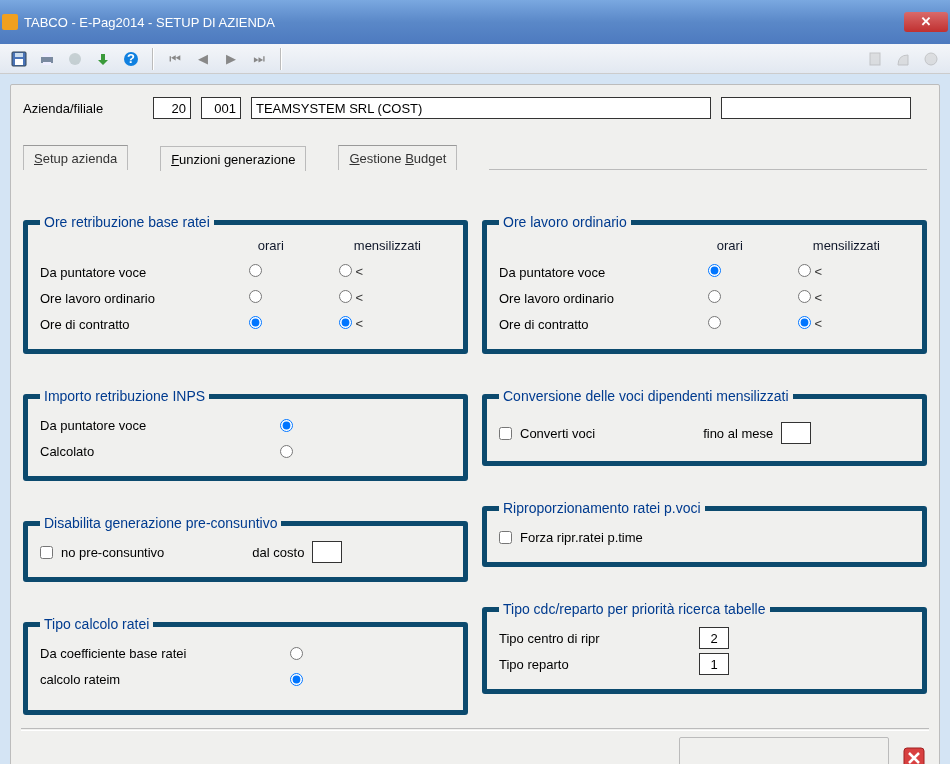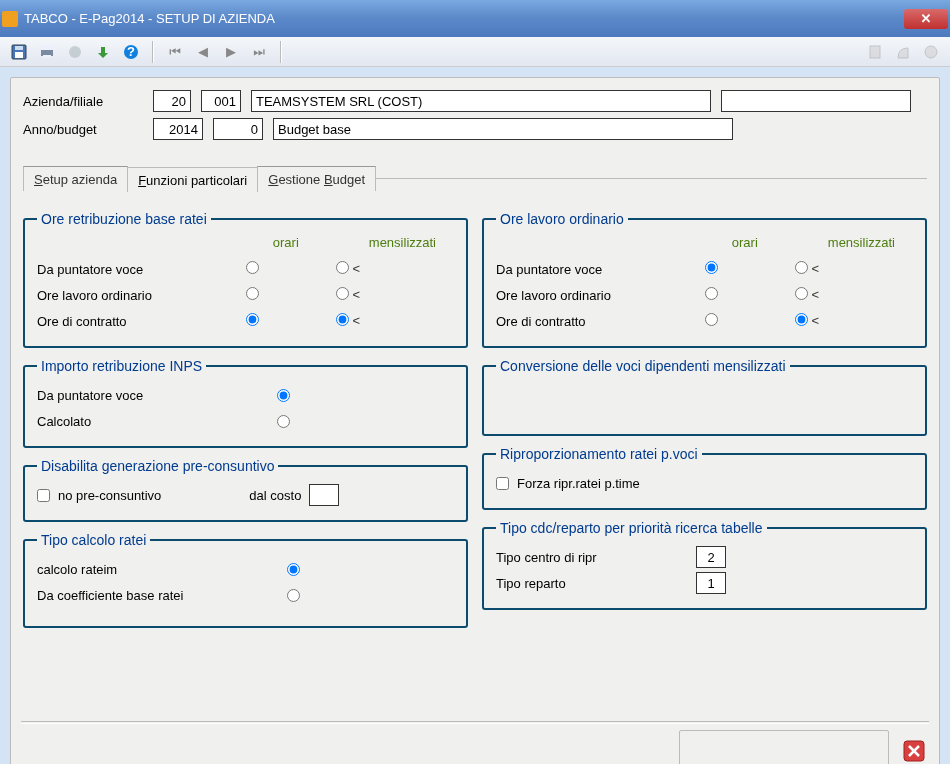--- a/index.html
+++ b/index.html
@@ -1,47 +1,47 @@
 <!DOCTYPE html>
 <html><head>
 <meta charset="utf-8">
 <style>
 * { box-sizing: border-box; margin: 0; padding: 0; font-family: Tahoma, Arial, sans-serif; font-size: 13px; }
 body { background: #d4e4f4; width: 950px; height: 764px; overflow: hidden; }
 
-.titlebar { height: 37px; background: linear-gradient(#7aa8e0, #5a88c8 50%, #4d7abf); display: flex; align-items: center; padding: 0 2px; color: #fff; font-size: 12px; }
+.titlebar { height: 44px; background: linear-gradient(#7aa8e0, #5a88c8 50%, #4d7abf); display: flex; align-items: center; padding: 0 2px; color: #fff; font-size: 12px; }
 .titlebar .icon { width: 16px; height: 16px; background: #f0a020; border-radius: 2px; margin-right: 6px; }
 .titlebar .title { flex: 1; }
 .titlebar .close { width: 44px; height: 20px; background: linear-gradient(#d96a6a, #c03030); border-radius: 3px; text-align: center; color: #fff; font-weight: bold; line-height: 20px; cursor: pointer; }
 
 .toolbar { height: 30px; background: linear-gradient(#f4f6f9, #e2e8f1); border-bottom: 1px solid #ccc; display: flex; align-items: center; padding: 0 8px; gap: 6px; }
 .tb-btn { width: 22px; height: 22px; display:flex; align-items:center; justify-content:center; border-radius:2px; cursor:pointer;}
 .tb-sep { width: 2px; height: 22px; border-left:1px solid #bbb; border-right:1px solid #fff; margin: 0 4px; }
 .tb-spacer { flex:1; }
 
 .mainpanel { margin: 10px; background: #f0f0ee; border: 1px solid #bcbcbc; border-radius: 2px; height: 696px; position:relative; }
 .inner { padding: 12px; }
 
 .row { display:flex; align-items:center; margin-bottom:6px; gap:10px;}
 .lbl { width: 120px; }
 .inp { background:#fff; border:1px solid #333; height:22px; padding:0 4px; display:flex; align-items:center; }
 .inp.r { justify-content:flex-end; }
 .tab { padding: 4px 10px; border: 1px solid #bbb; border-bottom:none; background:#f0f0ee; margin-right:-1px; cursor:pointer; font-size:14px;}
 .tab.inactive { color:#333; border-top:1px solid #999; }
 .tab.active { background:#f0f0ee; position:relative; top:1px; }
 .tabline { border-bottom:1px solid #bbb; flex:1;}
-.tabsrow { display:flex; align-items:center;}
+.tabsrow { display:flex; align-items:flex-end;gap:33px;}
 .und { text-decoration: underline; }
 
 .cols { display:flex; gap:14px; margin-top:20px; }
 .col { flex:1; display:flex; flex-direction:column; gap:10px; }
 
-fieldset { border:2px solid #0c4a6e; border-radius:3px; padding: 8px 0 12px 12px; }
+fieldset { border:5px solid #0c4a6e; border-radius:3px; padding: 8px 12px 12px 12px; margin-top: 24px; }
 legend { color:#003b8f; padding: 0 4px; font-size:14px; }
-.hdr-row { display:flex; justify-content:flex-end; gap:70px; padding-right: 30px; color:#4d7c0f; margin-bottom:6px;}
+.hdr-row { display:flex; justify-content:flex-end; gap:70px; padding-right: 30px; color:#0f172a; margin-bottom:6px;}
 .opt-row { display:flex; align-items:center; height:26px;}
 .opt-row .olbl { width: 170px; }
 .radiocell { width: 90px; text-align:center; position:relative;}
 input[type=radio],input[type=checkbox]{ margin:0;}
 .lt { position:absolute; margin-left:4px; color:#333;}
 .small-inp { width:30px; height:22px; border:1px solid #333; background:#fff; text-align:center; display:inline-flex; align-items:center; justify-content:center;}
 .chk-row{display:flex; align-items:center; gap:8px; height:26px;}
 .highlight { border: 3px solid #d43; border-radius: 8px; padding: 2px 4px; margin-left:-4px; display:flex; align-items:center; position:absolute; height:26px;}
 .plusbtn{ width:22px; height:22px; border:1px solid #aac; background:linear-gradient(#f4f8ff,#d8e4f8); display:flex; align-items:center; justify-content:center; color:#0050d0; font-weight:bold; border-radius:3px; cursor:pointer;}
 .bottom-close { position:absolute; bottom:10px; right:14px; width:22px; height:22px; cursor:pointer;}
@@ -116,30 +116,24 @@
 <div class="mainpanel">
  <div class="inner">
 
   <div class="row">
     <div class="lbl">Azienda/filiale</div>
     <div class="inp r" style="width:38px">20</div>
     <div class="inp r" style="width:40px">001</div>
     <div class="inp" style="width:460px">TEAMSYSTEM SRL (COST)</div>
     <div class="inp" style="width:190px"></div>
   </div>
-  <div class="row">
-    <div class="lbl">Anno/budget</div>
-    <div class="inp r" style="width:50px">2014</div>
-    <div class="inp r" style="width:50px">0</div>
-    <div class="inp" style="width:460px">Budget base</div>
-  </div>
 
   <div class="tabsrow" style="margin-top:26px;">
     <div class="tab inactive"><span class="und">S</span><span>etup azienda</span></div>
-    <div class="tab active"><span class="und">F</span><span>unzioni particolari</span></div>
+    <div class="tab active"><span class="und">F</span><span>unzioni generazione</span></div>
     <div class="tab inactive"><span class="und">G</span><span>estione </span><span class="und">B</span><span>udget</span></div>
     <div class="tabline"></div>
   </div>
 
   <div class="cols">
    <div class="col">
 
     <fieldset>
      <legend>Ore retribuzione base ratei</legend>
      <div class="hdr-row">
@@ -181,26 +175,26 @@
        <input type="checkbox" style="">
        <span>no pre-consuntivo</span>
        <span style="margin-left:80px">dal costo</span>
        <span class="small-inp"></span>
      </div>
     </fieldset>
 
     <fieldset style="position:relative; padding-bottom:18px;">
      <legend>Tipo calcolo ratei</legend>
      <div class="opt-row">
+              <div class="olbl" style="width:250px">Da coefficiente base ratei</div>
+              <input type="radio" name="tcr" style="">
+            </div>
+     <div class="opt-row">
               <div class="olbl" style="width:250px">calcolo rateim</div>
               <input type="radio" name="tcr" checked="" style="">
-            </div>
-     <div class="opt-row">
-              <div class="olbl" style="width:250px">Da coefficiente base ratei</div>
-              <input type="radio" name="tcr" style="">
             </div>
     </fieldset>
 
    </div>
    <div class="col">
 
     <fieldset>
      <legend>Ore lavoro ordinario</legend>
      <div class="hdr-row">
               <span>orari</span>
@@ -218,20 +212,26 @@
             </div>
      <div class="opt-row">
               <div class="olbl">Ore di contratto</div>
               <div class="radiocell"><input type="radio" style=""></div>
               <div class="radiocell"><input type="radio" checked="" style=""><span class="lt">&lt;</span></div>
             </div>
     </fieldset>
 
     <fieldset style="height:78px;">
      <legend>Conversione delle voci dipendenti mensilizzati</legend>
+     <div class="chk-row" style="margin-top:8px;">
+      <input type="checkbox" style="">
+      <span>Converti voci</span>
+      <span style="margin-left:100px">fino al mese</span>
+      <span class="small-inp"></span>
+     </div>
     </fieldset>
 
     <fieldset>
      <legend>Riproporzionamento ratei p.voci</legend>
      <div class="chk-row">
       <input type="checkbox" style="">
       <span>Forza ripr.ratei p.time</span>
      </div>
     </fieldset>
 

